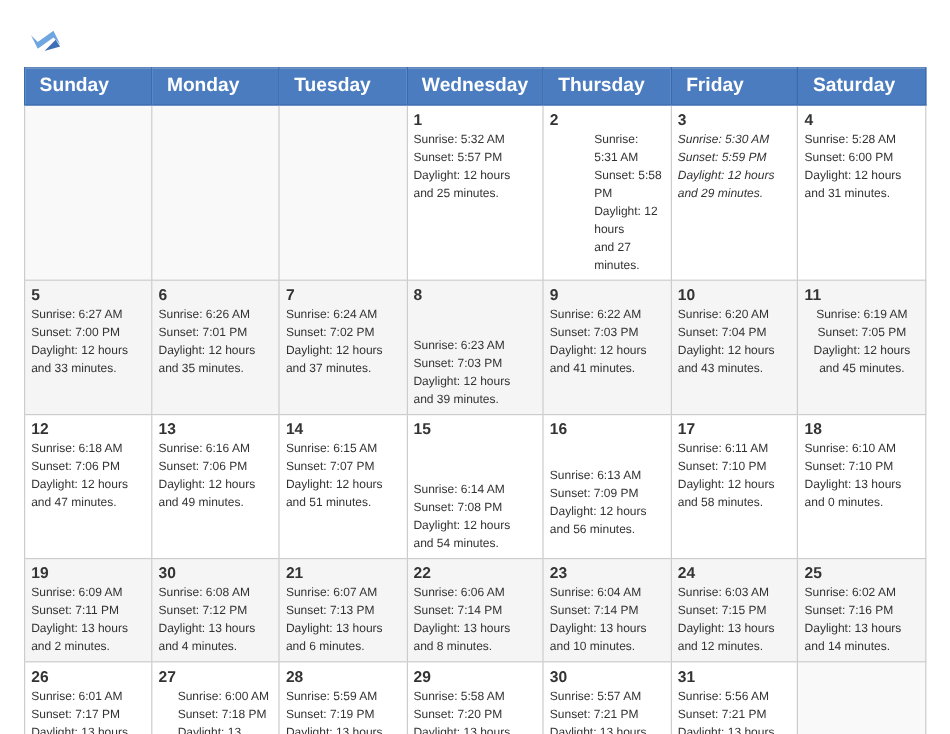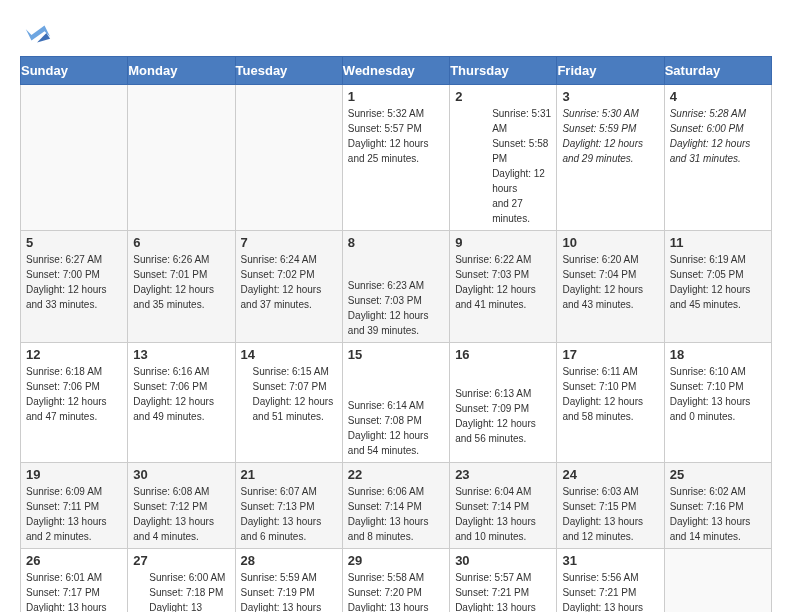--- a/index.html
+++ b/index.html
@@ -47,23 +47,23 @@
       color: #333;
     }
     .calendar {
       width: 100%;
       border-collapse: collapse;
       border: 1px solid #ccc;
     }
     .calendar th {
       background-color: #4a7cbf;
       color: #fff;
-      font-size: 13px;
+      font-size: 16px;
       font-weight: bold;
-      padding: 6px 0;
+      padding: 6px 12px;
       text-align: left;
       border: 1px solid #3a6aaf;
     }
     .calendar td {
       vertical-align: top;
       padding: 4px 5px;
       border: 1px solid #ccc;
       background: #fff;
       width: 107px;
       min-height: 80px;
@@ -145,21 +145,21 @@
         </td>
         <td>
           <span class="day-num">3</span>
           <div class="day-info" style="white-space: pre-line; font-style: italic;">Sunrise: 5:30 AM
 Sunset: 5:59 PM
 Daylight: 12 hours
 and 29 minutes.</div>
         </td>
         <td>
           <span class="day-num">4</span>
-          <div class="day-info" style="white-space: pre-line; font-style: italic;">Sunrise: 5:28 AM
+          <div class="day-info" style="white-space: pre-line;">Sunrise: 5:28 AM
 Sunset: 6:00 PM
 Daylight: 12 hours
 and 31 minutes.</div>
         </td>
       </tr>
       <tr>
         <td>
           <span class="day-num">5</span>
           <div class="day-info" style="white-space: pre-line;">Sunrise: 6:27 AM
 Sunset: 7:00 PM
@@ -196,21 +196,21 @@
         </td>
         <td>
           <span class="day-num">10</span>
           <div class="day-info" style="white-space: pre-line;">Sunrise: 6:20 AM
 Sunset: 7:04 PM
 Daylight: 12 hours
 and 43 minutes.</div>
         </td>
         <td>
           <span class="day-num">11</span>
-          <div class="day-info" style="white-space: pre-line;">Sunrise: 6:19 AM
+          <div class="day-info" style="white-space: pre-line; text-align: center;">Sunrise: 6:19 AM
 Sunset: 7:05 PM
 Daylight: 12 hours
 and 45 minutes.</div>
         </td>
       </tr>
       <tr>
         <td>
           <span class="day-num">12</span>
           <div class="day-info" style="white-space: pre-line;">Sunrise: 6:18 AM
 Sunset: 7:06 PM
@@ -219,21 +219,21 @@
         </td>
         <td>
           <span class="day-num">13</span>
           <div class="day-info" style="white-space: pre-line;">Sunrise: 6:16 AM
 Sunset: 7:06 PM
 Daylight: 12 hours
 and 49 minutes.</div>
         </td>
         <td>
           <span class="day-num">14</span>
-          <div class="day-info" style="white-space: pre-line; margin-left: 12px;">Sunrise: 6:15 AM
+          <div class="day-info" style="white-space: pre-line;">Sunrise: 6:15 AM
 Sunset: 7:07 PM
 Daylight: 12 hours
 and 51 minutes.</div>
         </td>
         <td>
           <span class="day-num">15</span>
           <div class="day-info" style="white-space: pre-line; margin-top: 36px;">Sunrise: 6:14 AM
 Sunset: 7:08 PM
 Daylight: 12 hours
 and 54 minutes.</div>

